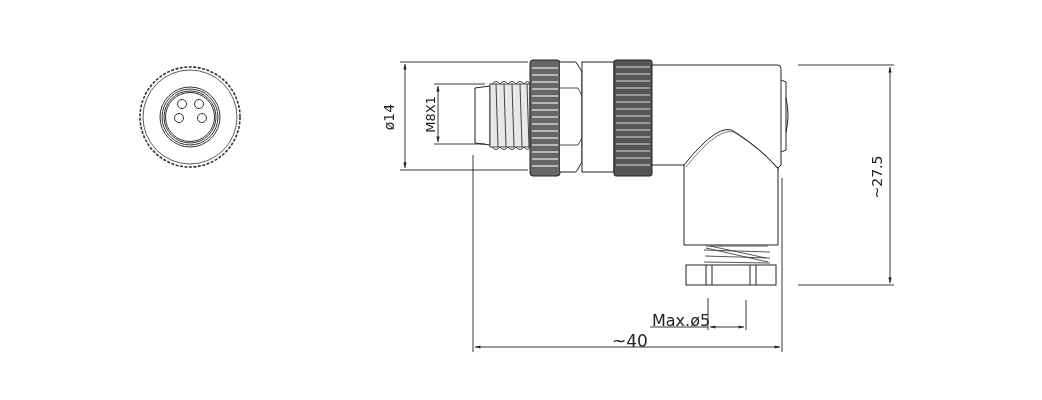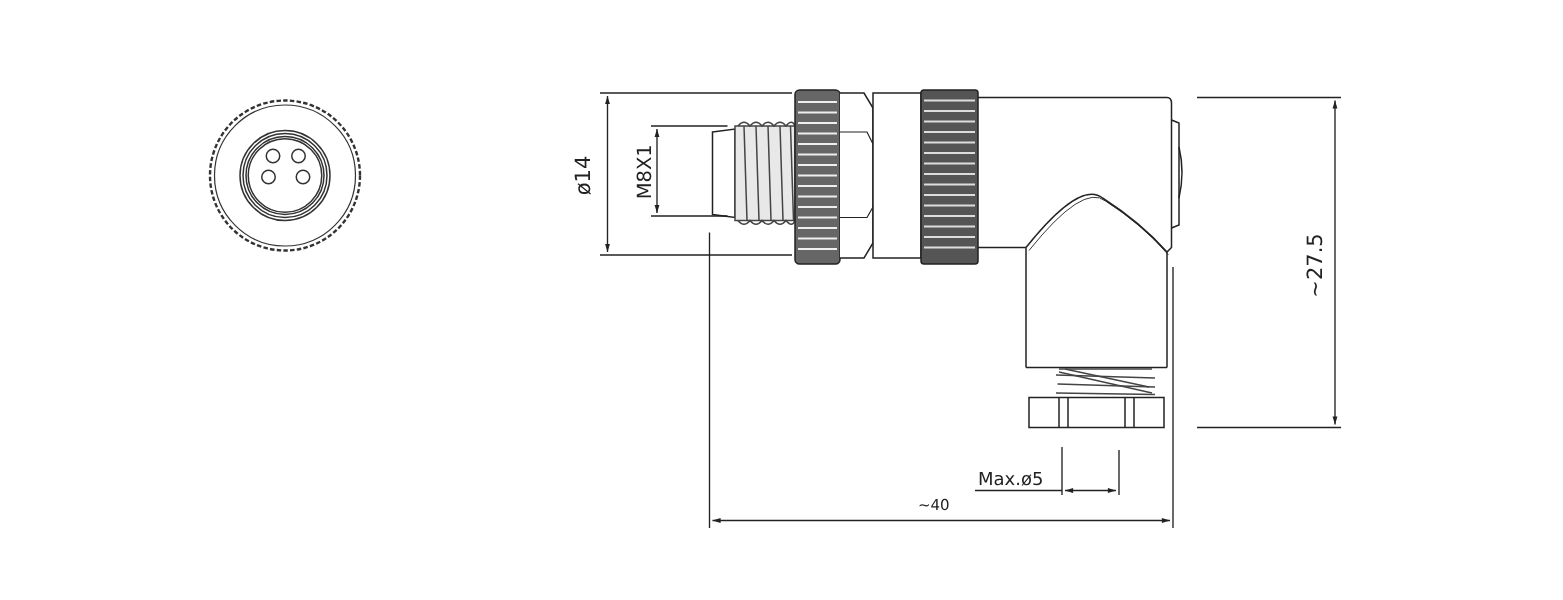--- a/index.html
+++ b/index.html
@@ -136,15 +136,15 @@
     <line x1="708" y1="298" x2="708" y2="330"></line>
     <line x1="746" y1="300" x2="746" y2="330"></line>
     <line x1="650" y1="327" x2="708" y2="327"></line>
     <line x1="710" y1="327" x2="744" y2="327" marker-start="url(#arr)" marker-end="url(#arr)"></line>
   </g>
 </svg>
 
 <div class="lbl rot" style="left:376px;top:110px;font-size:14px;">ø14</div>
 <div class="lbl rot" style="left:412px;top:108px;font-size:13px;">M8X1</div>
 <div class="lbl rot" style="left:856px;top:170px;font-size:14px;">~27.5</div>
-<div class="lbl" style="left:612px;top:333px;font-size:10px;">~40</div>
-<div class="lbl" style="left:652px;top:313px;font-size:12px;">Max.ø5</div>
+<div class="lbl" style="left:612px;top:333px;font-size:17px;">~40</div>
+<div class="lbl" style="left:652px;top:313px;font-size:16px;">Max.ø5</div>
 </div>
 
 </body></html>

